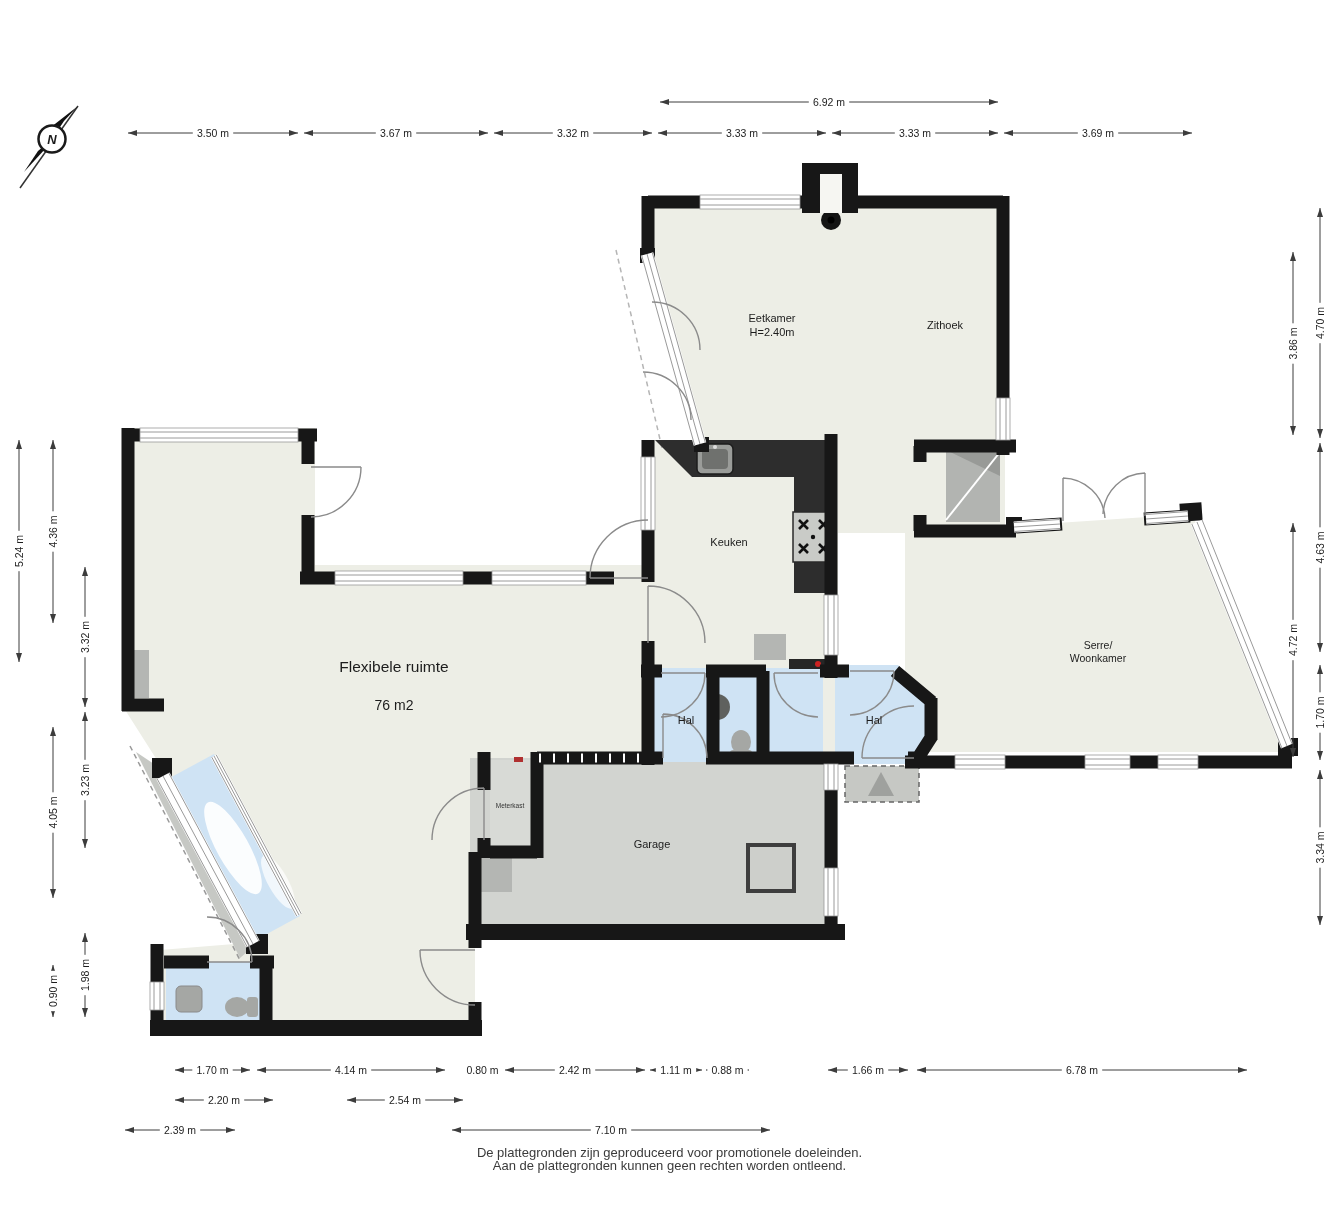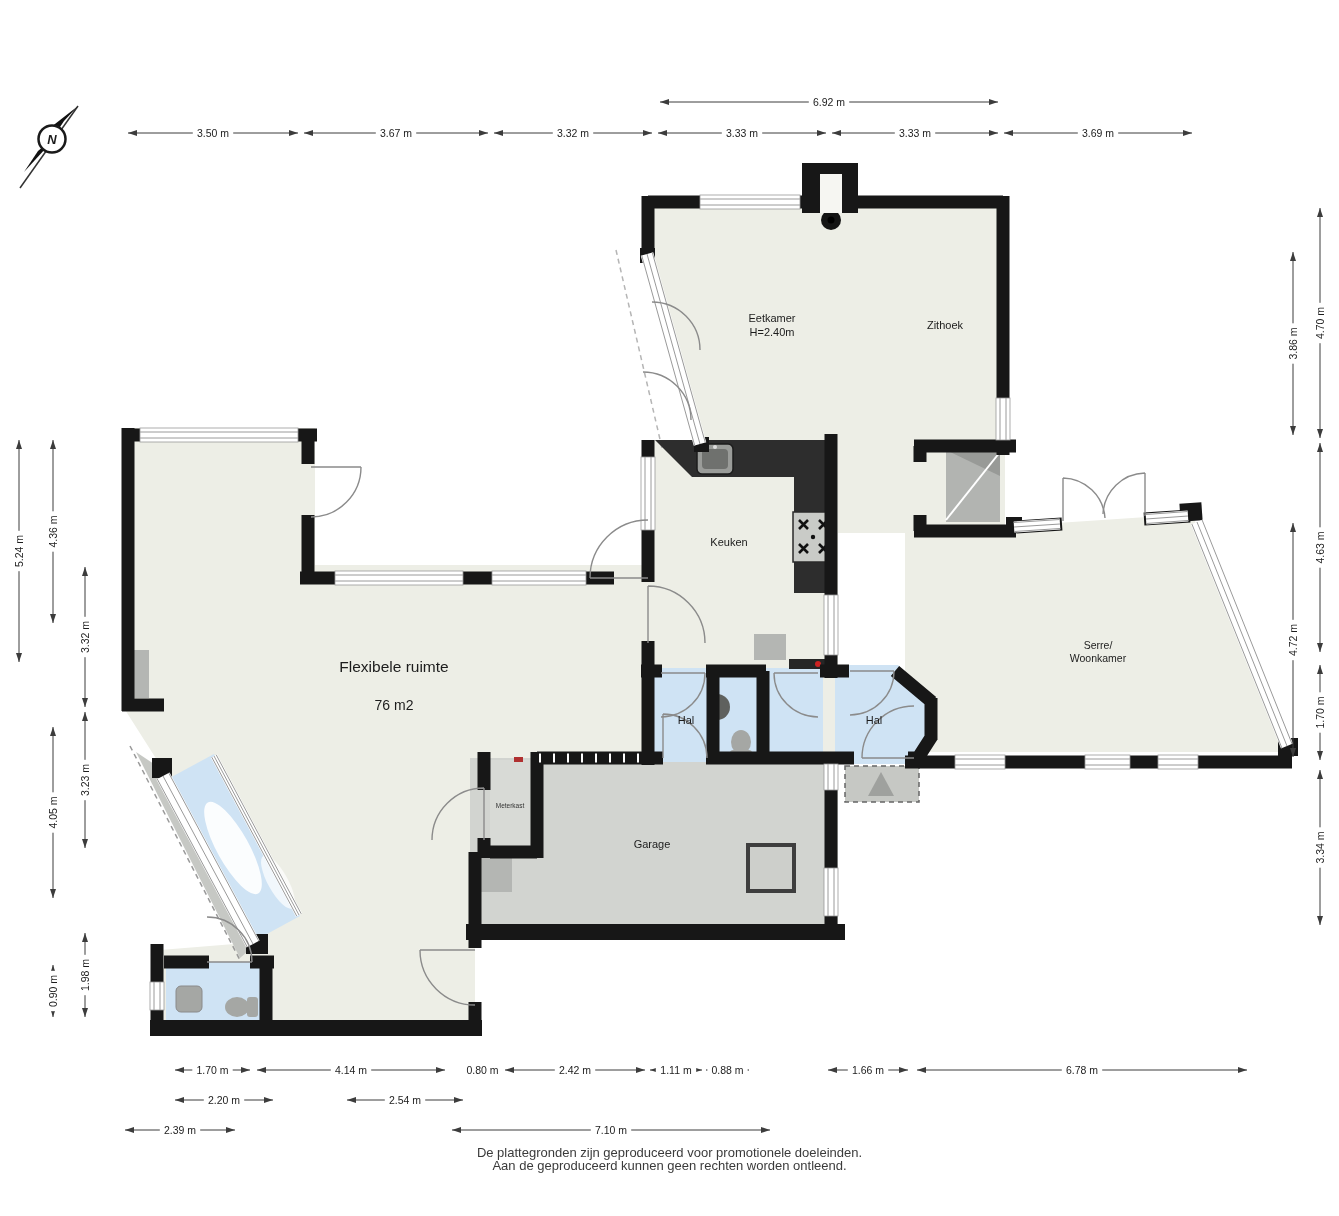--- a/index.html
+++ b/index.html
@@ -409,15 +409,15 @@
     <line x1="20" y1="188" x2="78" y2="106" stroke="#333" stroke-width="1.5"></line>
     <polygon points="78,106 46,131 52,139 64,121" fill="#111"></polygon>
     <polygon points="52,139 38,151 24,172 46,148" fill="#111"></polygon>
     <circle cx="52" cy="139" r="13.5" fill="#fff" stroke="#1a1a1a" stroke-width="2.5"></circle>
     <text class="compass-n" x="52" y="144" text-anchor="middle">N</text>
   </g>
 </svg>
 
 <div class="footer">
   <div>De plattegronden zijn geproduceerd voor promotionele doeleinden.</div>
-  <div>Aan de geproduceerd kunnen geen rechten worden ontleend.</div>
+  <div>Aan de plattegronden kunnen geen rechten worden ontleend.</div>
 </div>
 </div>
 
 </body></html>

